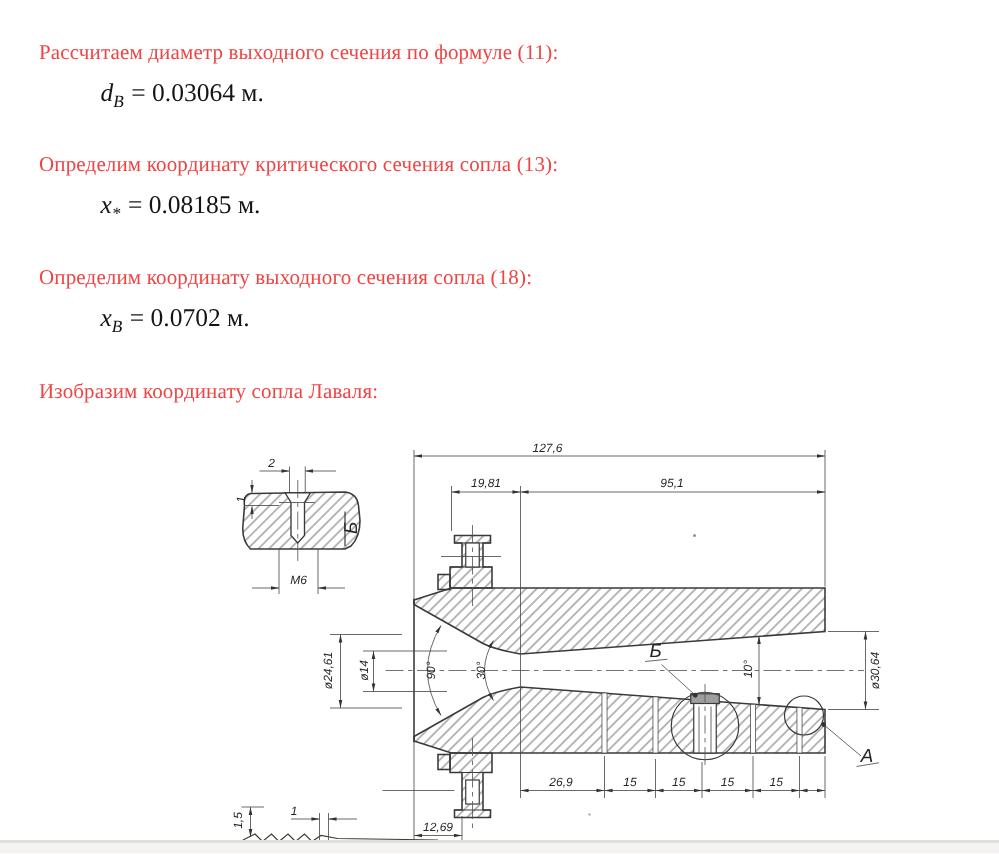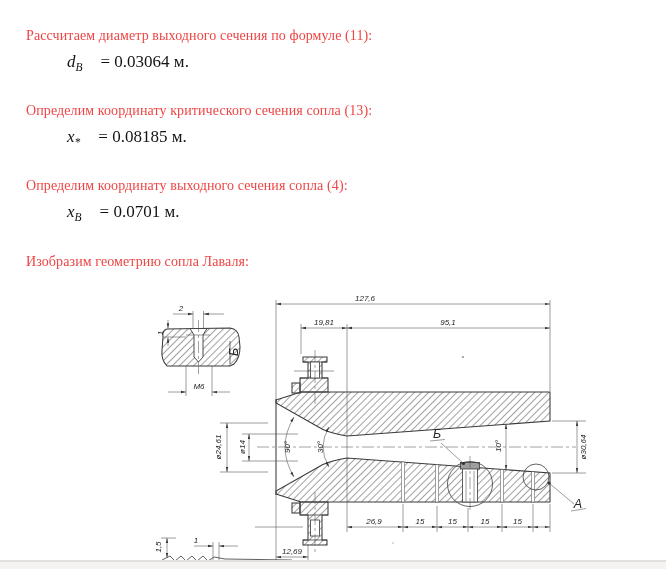--- a/index.html
+++ b/index.html
@@ -9,21 +9,21 @@
   }
   .para{
     position:absolute;left:26px;font-size:14px;color:#ef4444;
     white-space:nowrap;letter-spacing:.1px;
   }
   .formula{
     position:absolute;left:67px;font-size:17px;color:#141414;white-space:nowrap;
   }
   .formula .var{font-style:italic;}
   .formula sub{font-style:italic;font-size:11.5px;vertical-align:-4px;}
-  .formula .rest{font-style:normal;margin-left:18px;}
+  .formula .rest{font-style:normal;margin-left:5px;}
   svg{position:absolute;left:0;top:280px;}
   .ol{fill:url(#h);stroke:#3a3a3a;stroke-width:1.05;stroke-linejoin:miter;}
   .ln{stroke:#3a3a3a;stroke-width:1.05;fill:none;}
   .md{stroke:#3a3a3a;stroke-width:0.8;fill:none;}
   .thin{stroke:#4a4a4a;stroke-width:0.55;fill:none;}
   .cl{stroke:#555;stroke-width:0.55;stroke-dasharray:12 3 3 3;fill:none;}
   .arr2{marker-start:url(#ar);marker-end:url(#ar);}
   .arrE{marker-end:url(#ar);}
   .dim{font:italic 8px "Liberation Sans",sans-serif;fill:#262626;text-anchor:middle;}
   .big{font:italic 12.5px "Liberation Sans",sans-serif;fill:#262626;text-anchor:middle;}
@@ -36,24 +36,24 @@
 <body>
 
 <div>
 
   <p class="para" style="top:14px">Рассчитаем диаметр выходного сечения по формуле (11):</p>
   <div class="formula" style="top:52px"><span class="var">d</span><sub>B</sub><span class="rest">= 0.03064 м.</span></div>
 
   <p class="para" style="top:89px">Определим координату критического сечения сопла (13):</p>
   <div class="formula" style="top:127px"><span class="var">x</span><sub>*</sub><span class="rest">= 0.08185 м.</span></div>
 
-  <p class="para" style="top:164px">Определим координату выходного сечения сопла (4):</p>
-  <div class="formula" style="top:202px"><span class="var">x</span><sub>B</sub><span class="rest">= 0.0701 м.</span></div>
-
-  <p class="para" style="top:240px">Изобразим геометрию сопла Лаваля:</p>
+  <p class="para" style="top:164px">Определим координату выходного сечения сопла (18):</p>
+  <div class="formula" style="top:202px"><span class="var">x</span><sub>B</sub><span class="rest">= 0.0702 м.</span></div>
+
+  <p class="para" style="top:240px">Изобразим координату сопла Лаваля:</p>
 
   <svg width="666" height="282" viewBox="0 0 666 282">
     <defs>
       <pattern id="h" patternUnits="userSpaceOnUse" width="5" height="5" patternTransform="rotate(-45)">
         <line x1="0" y1="2.5" x2="5" y2="2.5" stroke="#6e6e6e" stroke-width="0.65"></line>
       </pattern>
       <marker id="ar" viewBox="0 0 12 8" refX="12" refY="4" markerWidth="10" markerHeight="6.5" orient="auto-start-reverse">
         <path d="M12,4 L0,1.3 L0,6.7 Z" fill="#333"></path>
       </marker>
     </defs>

